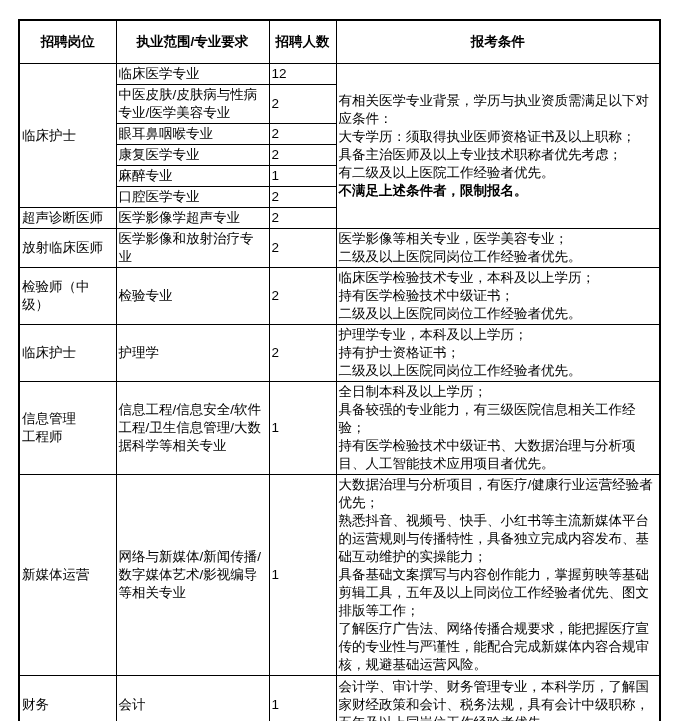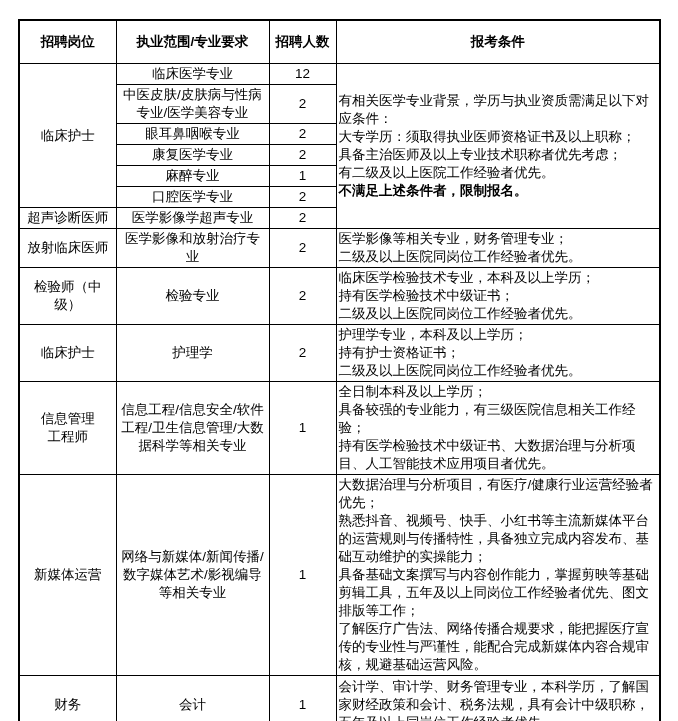--- a/index.html
+++ b/index.html
@@ -29,21 +29,20 @@
     vertical-align: middle;
     padding: 1px 2px;
     overflow: hidden;
   }
   table.recruit th {
     font-weight: bold;
     text-align: center;
     padding: 12px 2px;
   }
   td.pos, td.major, td.count {
-    text-align: center;
     white-space: pre-line;
   }
   td.cond {
     text-align: left;
     padding: 3px 5px;
   }
   .cond-line { margin: 0; }
   .bold { font-weight: bold; }
   tr.rh28 { height: 28px; }
   tr.rh18 { height: 18px; }
@@ -113,21 +112,21 @@
       <td class="pos">超声诊断医师</td>
       <td class="major">医学影像学超声专业</td>
       <td class="count">2</td>
     </tr>
 
     <tr class="rh36">
       <td class="pos">放射临床医师</td>
       <td class="major">医学影像和放射治疗专业</td>
       <td class="count">2</td>
       <td class="cond">
-        <div class="cond-line">医学影像等相关专业，财务管理专业；</div>
+        <div class="cond-line">医学影像等相关专业，医学美容专业；</div>
         <div class="cond-line">二级及以上医院同岗位工作经验者优先。</div>
       </td>
     </tr>
 
     <tr class="rh52">
       <td class="pos">检验师（中级）</td>
       <td class="major">检验专业</td>
       <td class="count">2</td>
       <td class="cond">
         <div class="cond-line">临床医学检验技术专业，本科及以上学历；</div>

